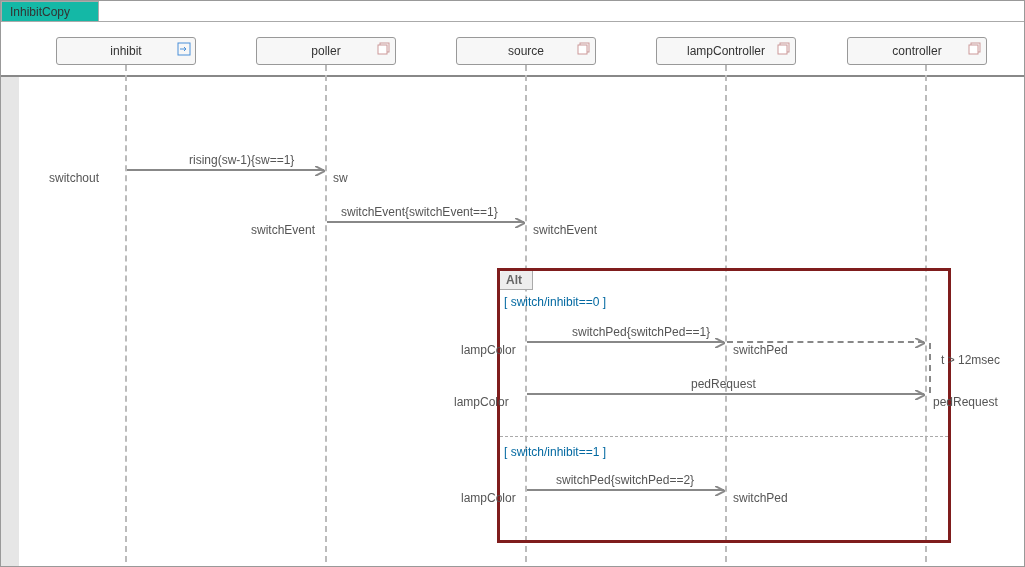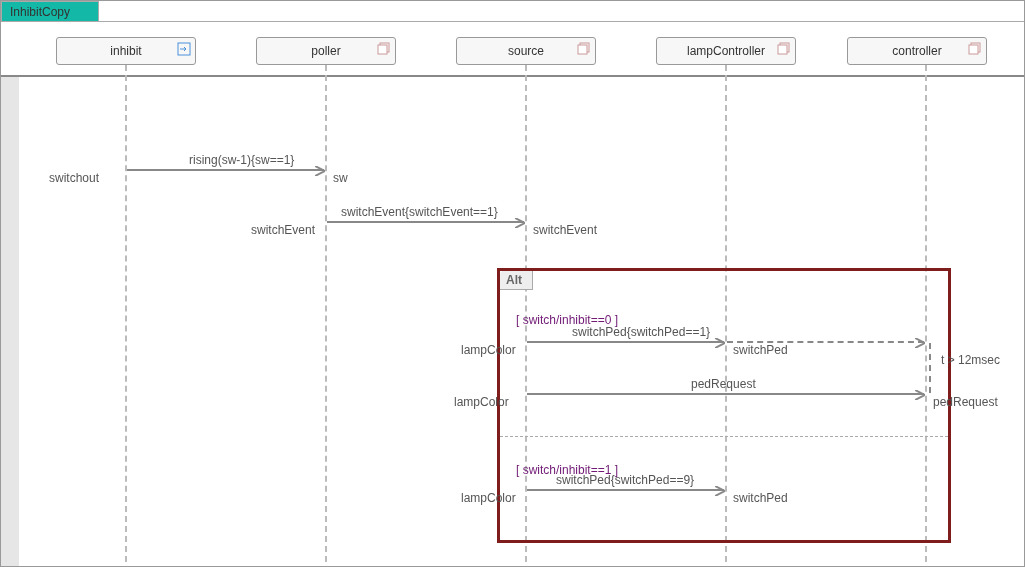--- a/index.html
+++ b/index.html
@@ -92,24 +92,23 @@
     border-right: 1px solid #aaa;
     border-bottom: 1px solid #aaa;
     background: #eee;
     font-weight: bold;
     color: #666;
     font-size: 12px;
     border-top-left-radius: 4px;
   }
   .guard {
     position: absolute;
-    left: 16px;
-    font-size: 12px;
-    color: #701a75;
-    margin-top: 18px;
+    left: 4px;
+    font-size: 12px;
+    color: #0369a1;
   }
   .alt-divider {
     position: absolute;
     left: 0; right: 0;
     height: 0;
     border-top: 1px dashed #aaa;
   }
   svg.arrowhead { width: 10px; height: 10px; display:block; }
 </style>
 </head>
@@ -237,14 +236,14 @@
 <div class="vreturn" style="left:928px; top:342px; height:50px"></div>
 
 <span class="label" style="left:460px; top:490px">lampColor</span>
 <div class="arrow" style="left:526px; top:488px; width:197px">
   <span class="head">
       <svg class="arrowhead">
         <path d="M0 0 L10 5 L0 10" fill="none" stroke="#888" stroke-width="2"></path>
       </svg>
     </span>
 </div>
-<span class="label" style="left:555px; top:472px">switchPed{switchPed==9}</span>
+<span class="label" style="left:555px; top:472px">switchPed{switchPed==2}</span>
 <span class="label" style="left:732px; top:490px">switchPed</span>
 
 </body></html>

